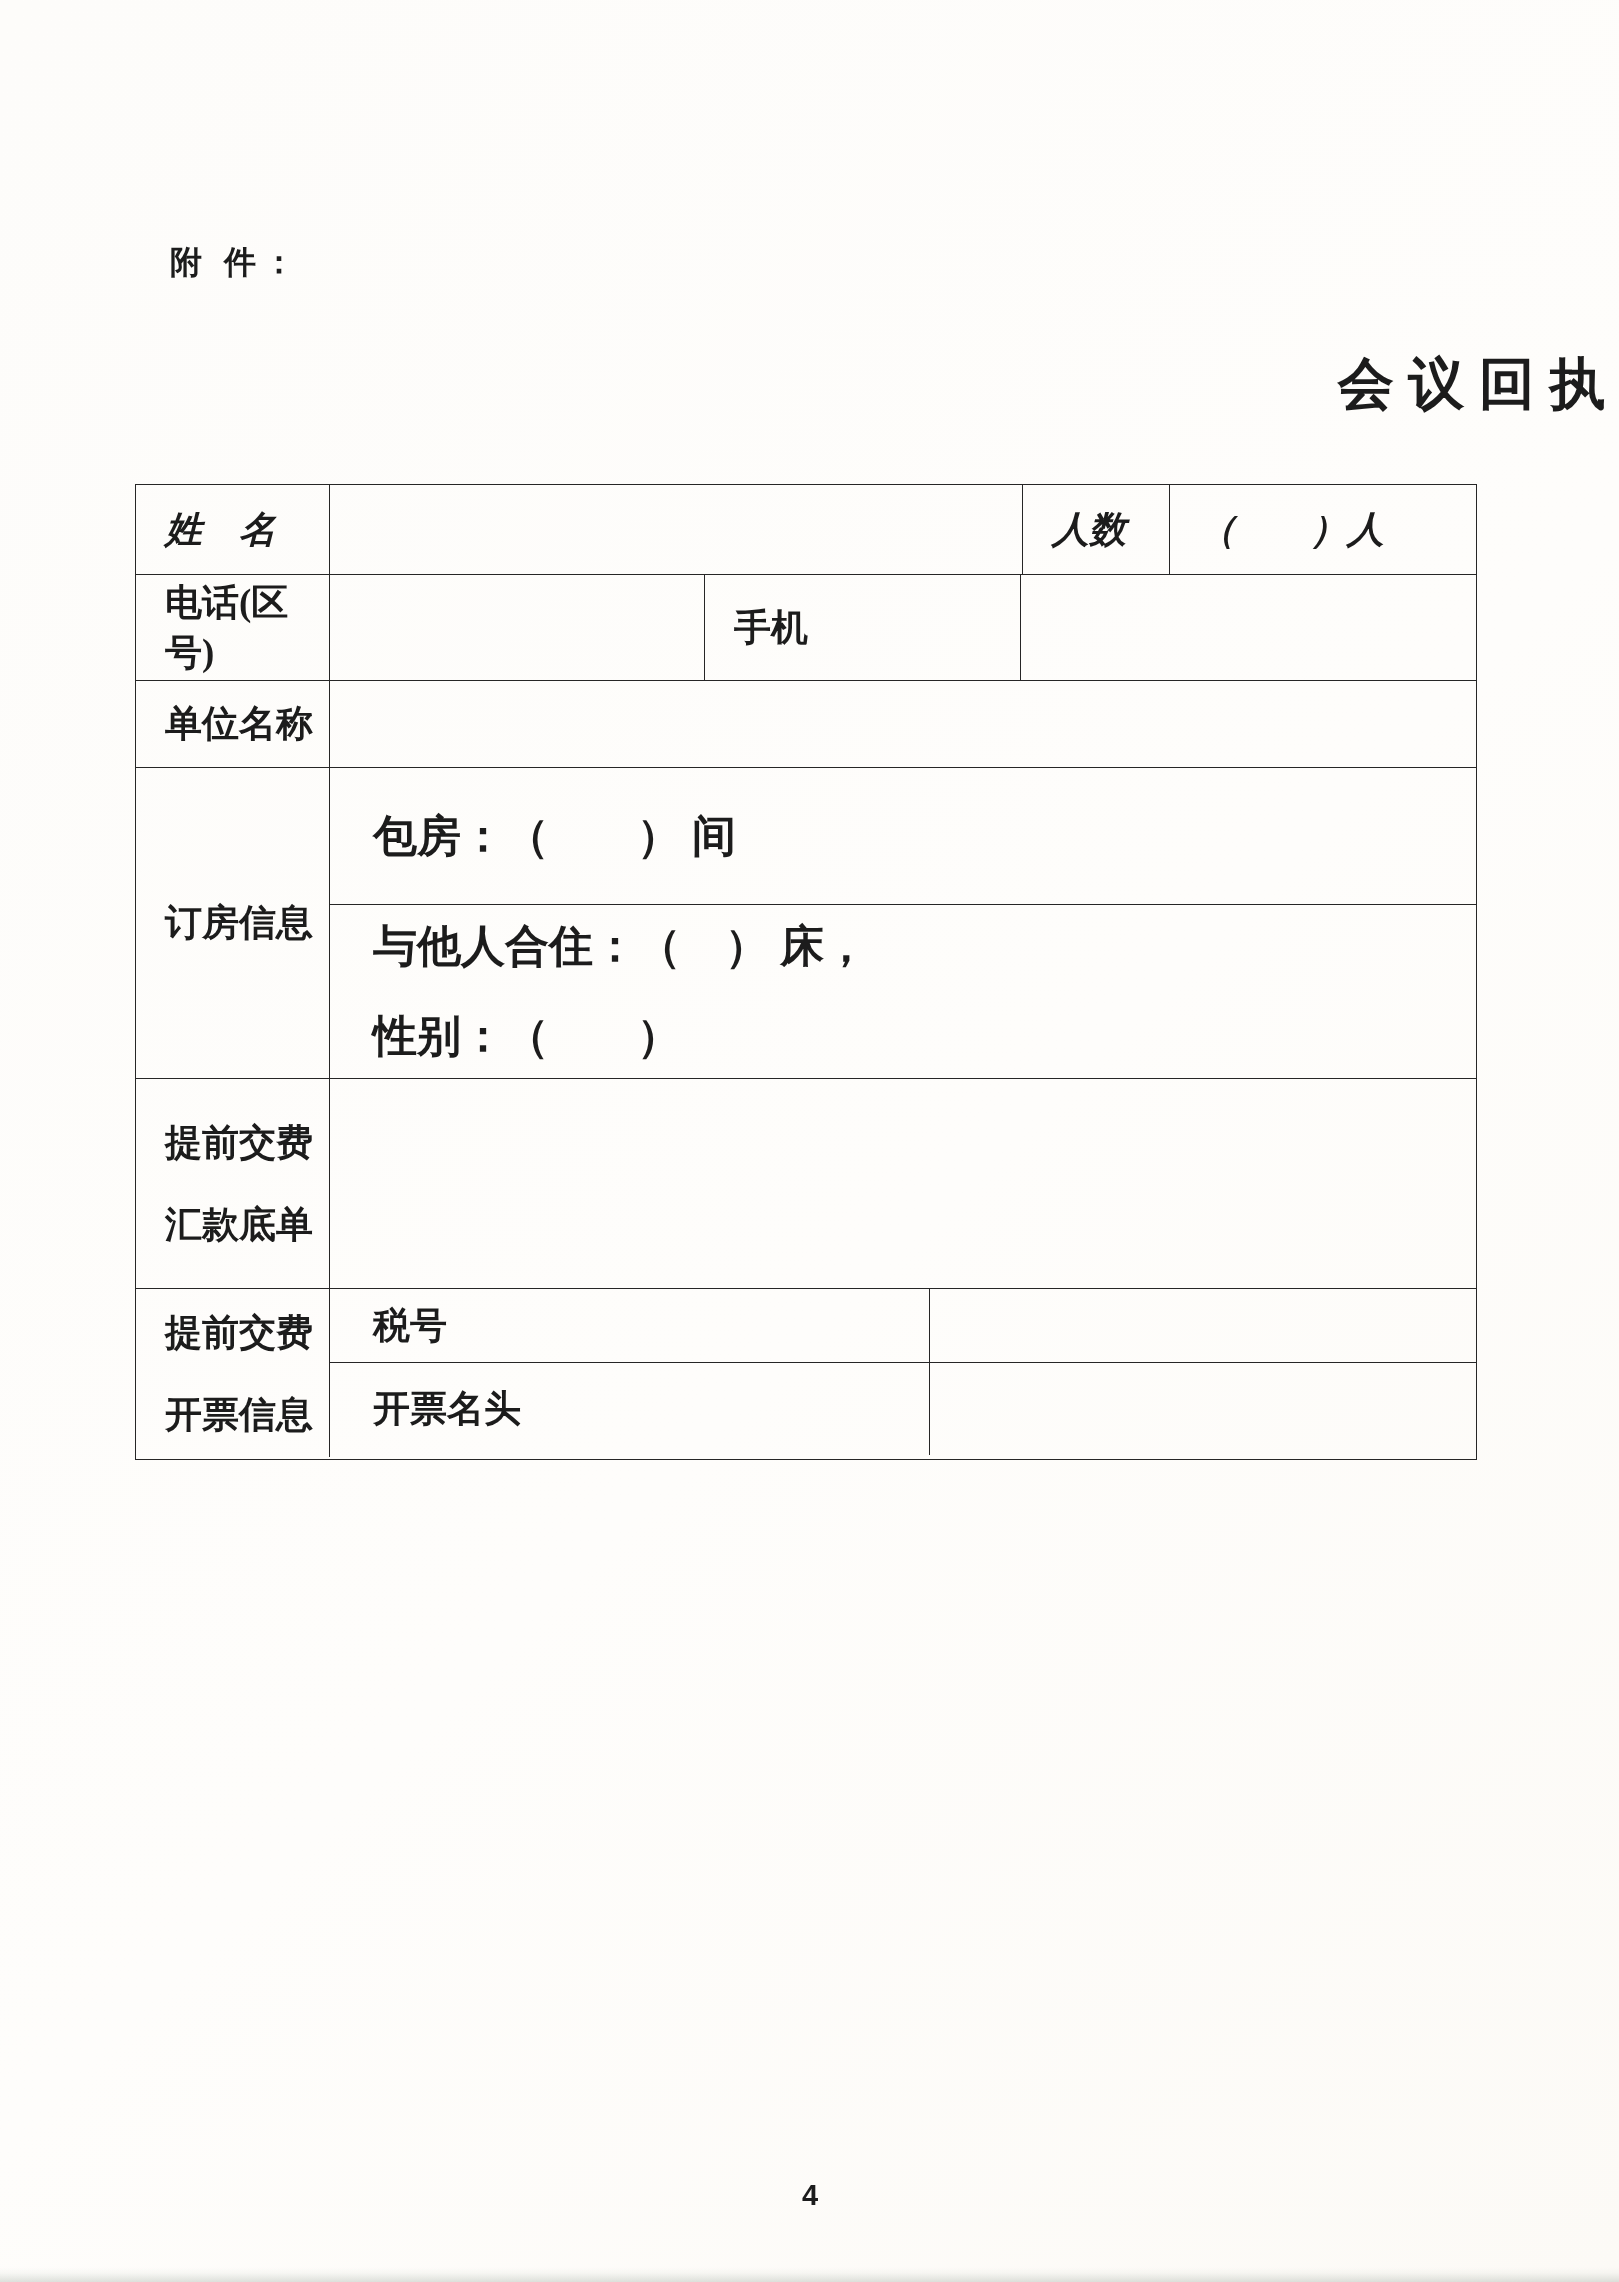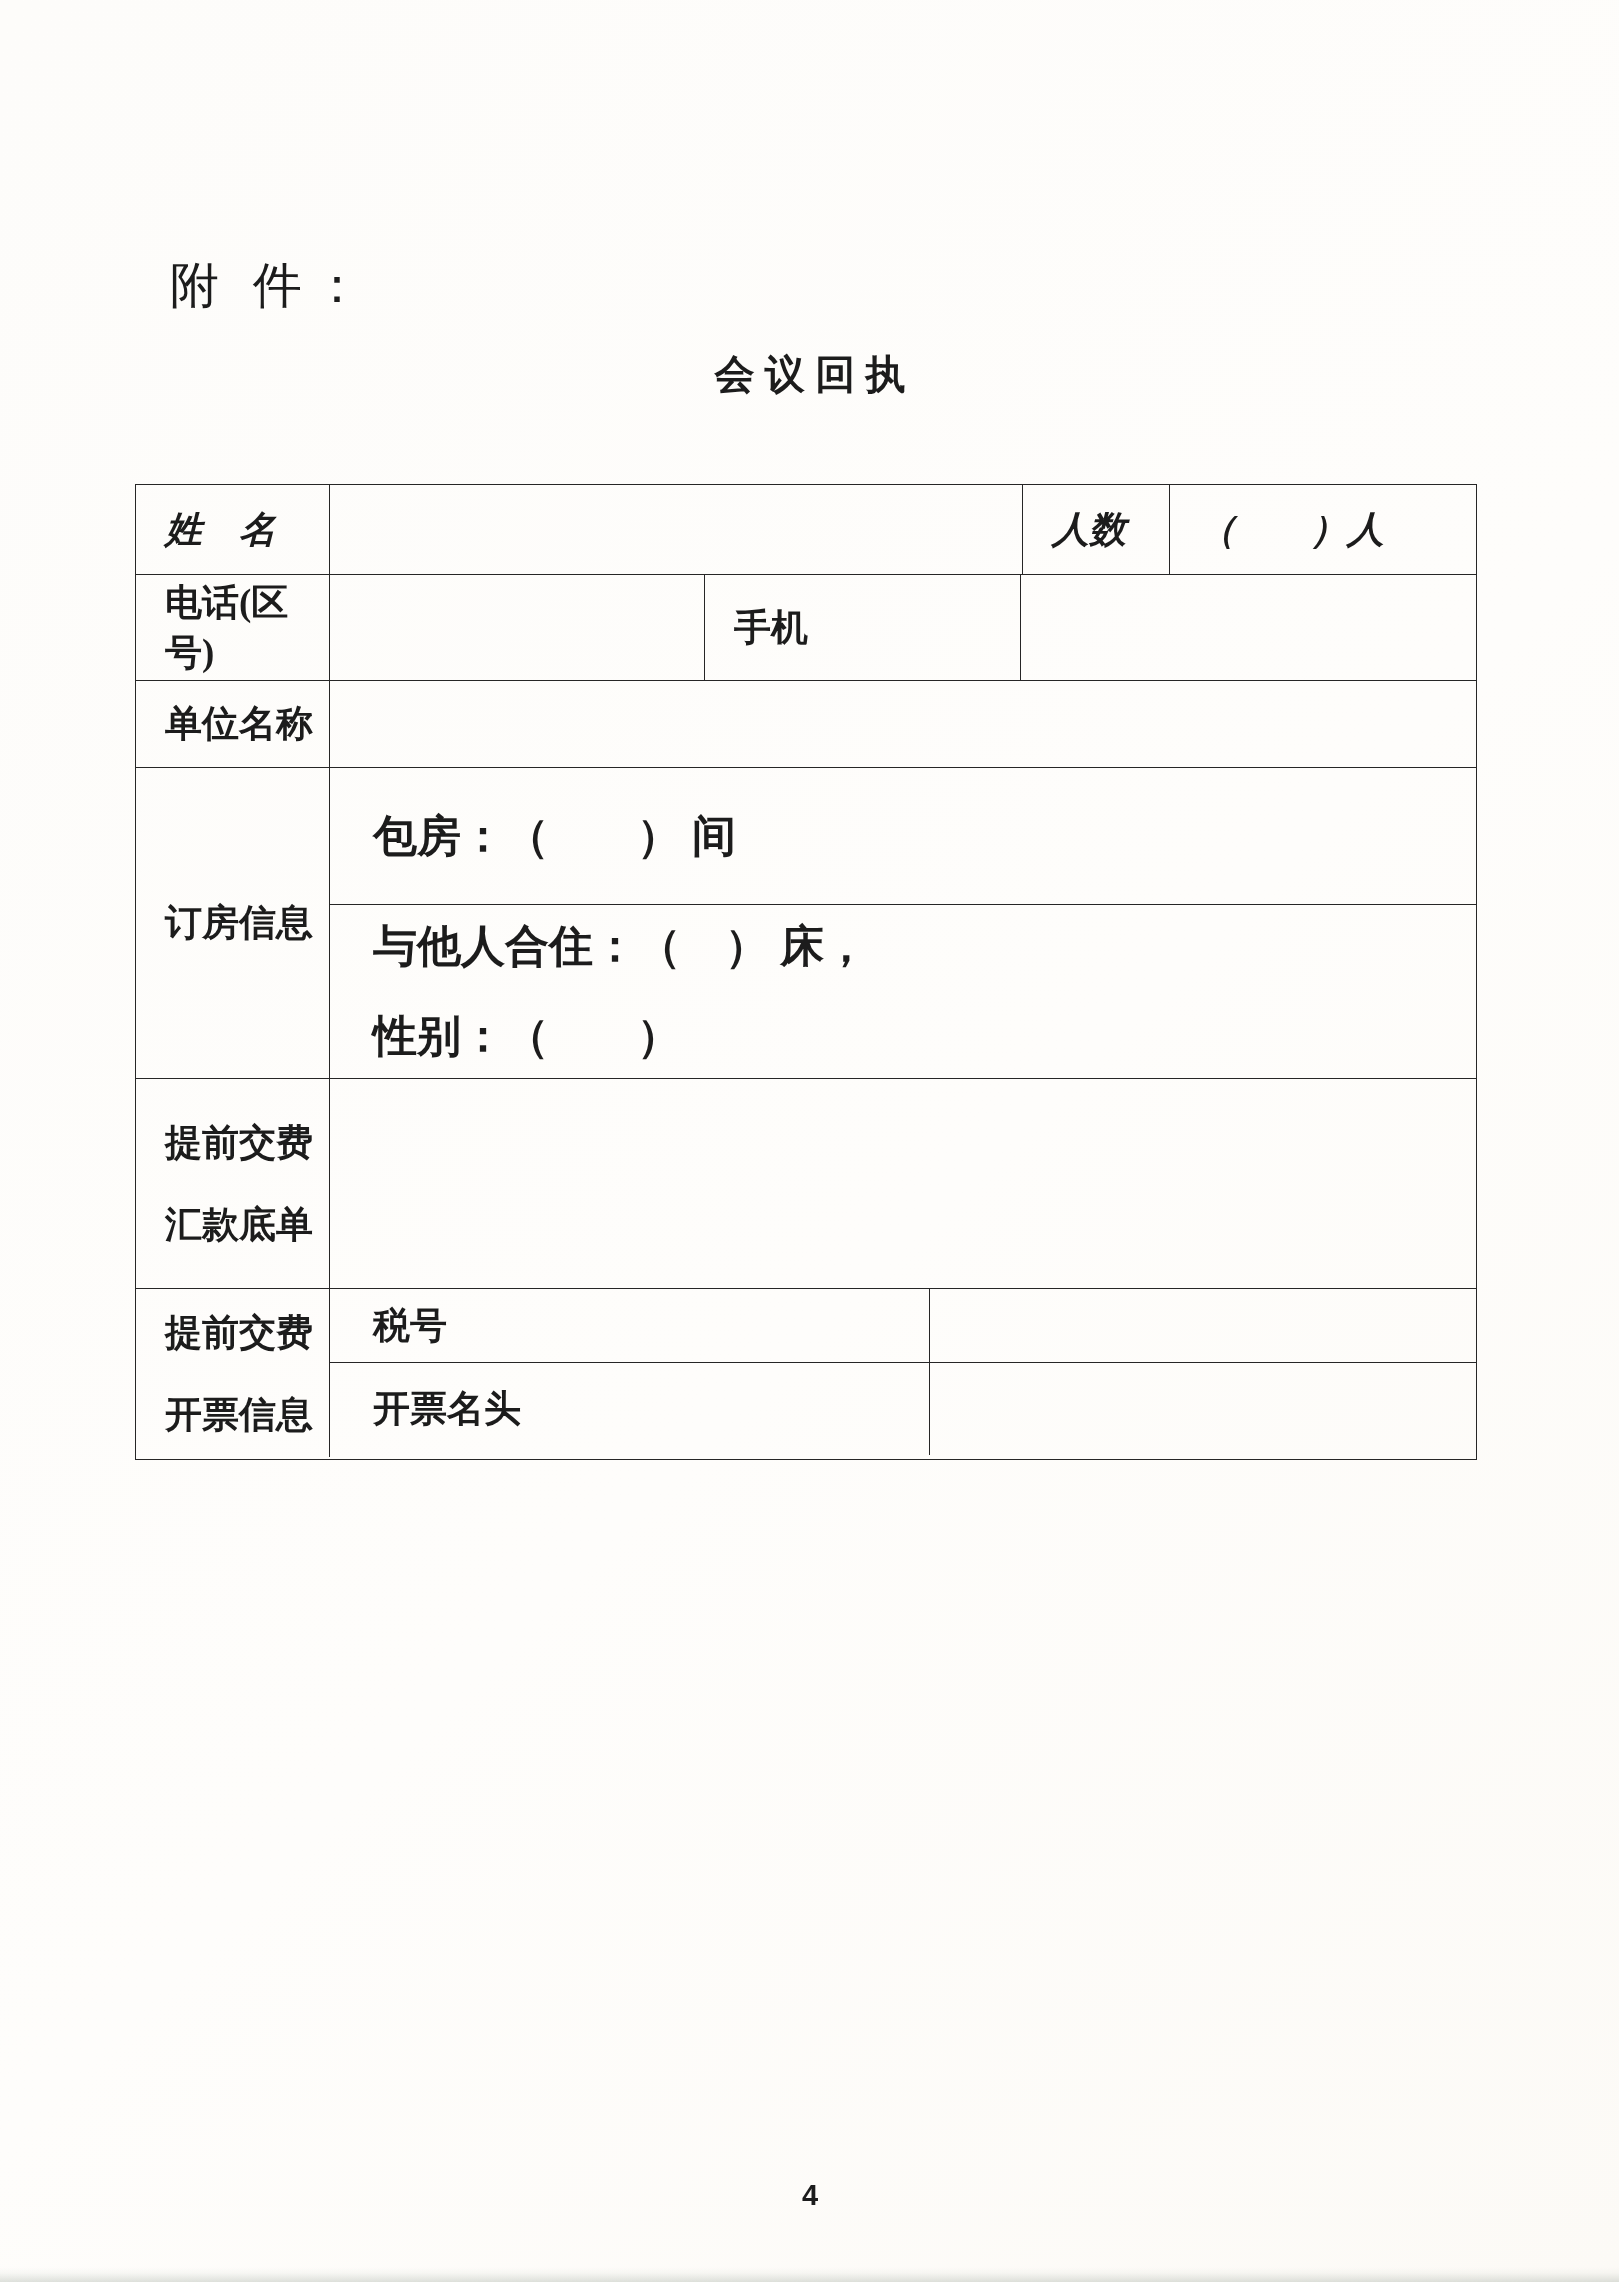--- a/index.html
+++ b/index.html
@@ -18,32 +18,32 @@
   }
   .scan-edge-bottom {
     position: absolute;
     left: 0; right: 0; bottom: 0;
     height: 15.5px;
     background: linear-gradient(to top, rgba(160,170,160,0.35), rgba(200,205,198,0.12) 60%, transparent);
   }
   .attachment {
     position: absolute;
     left: 170px;
-    top: 253px;
-    font-size: 49px;
-    font-weight: 400;
+    top: 241px;
+    font-size: 32px;
+    font-weight: 700;
     letter-spacing: 0.22em;
   }
   .doc-title {
     position: absolute;
     left: 0;
     width: 100%;
     top: 347px;
-    text-align: center;
-    font-size: 40px;
+    text-align: right;
+    font-size: 56px;
     font-weight: 700;
     letter-spacing: 0.26em;
     text-indent: 0.26em;
     font-family: Liberation Serif, serif;
   }
   .form-table {
     position: absolute;
     left: 135px;
     top: 484px;
     width: 1342px;

